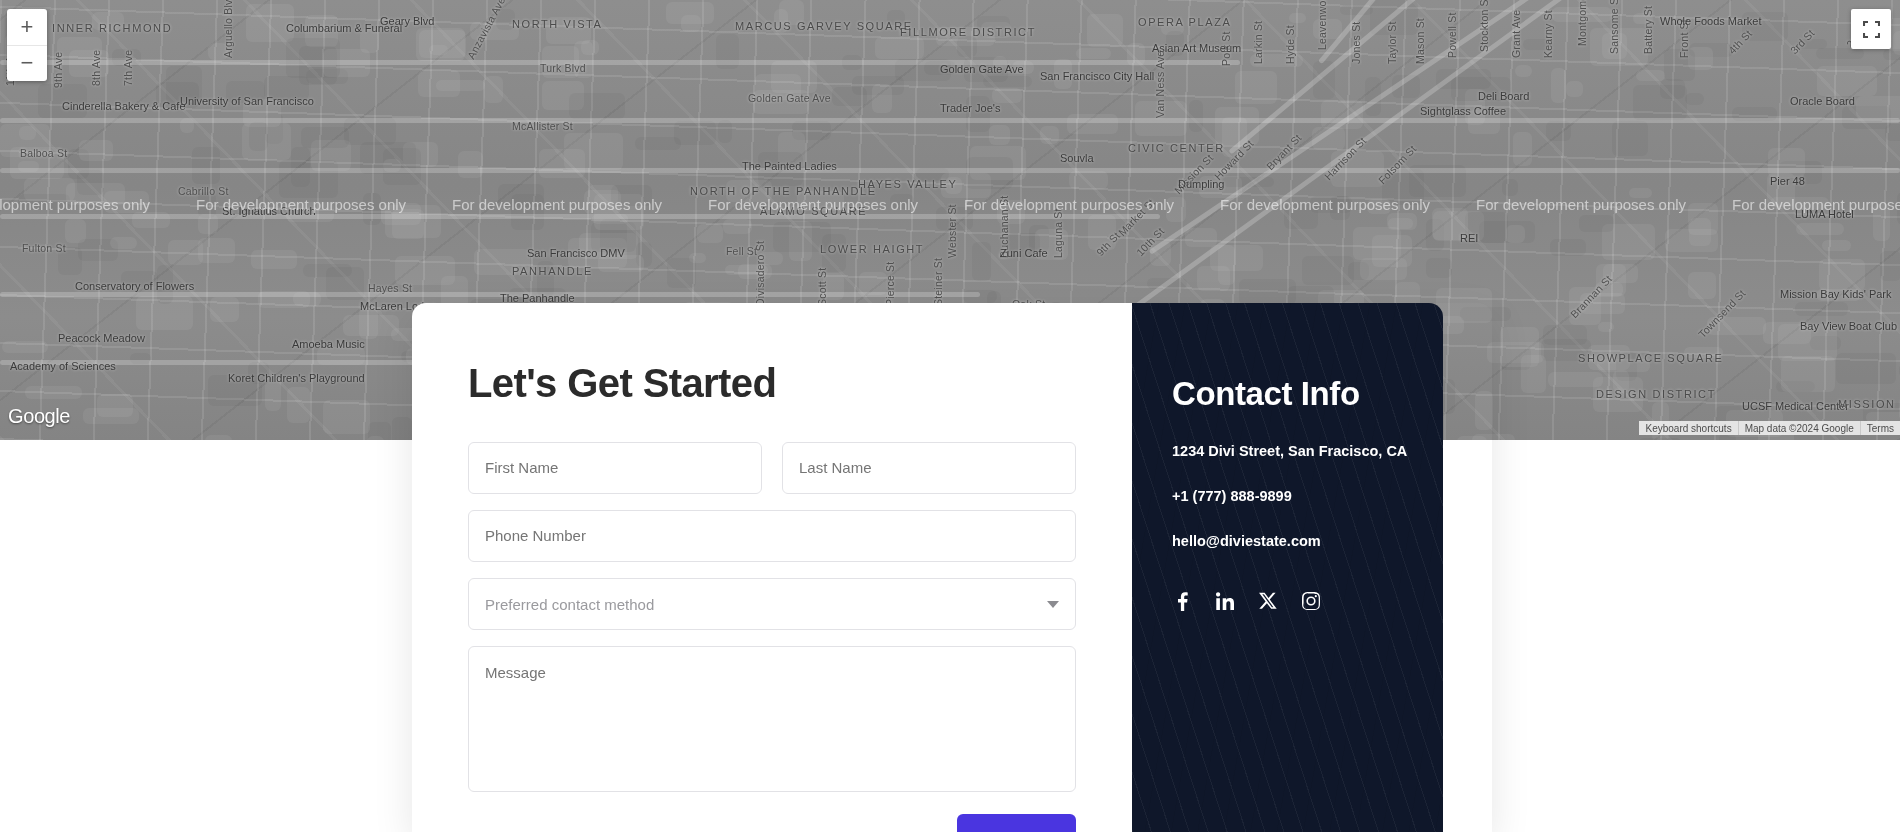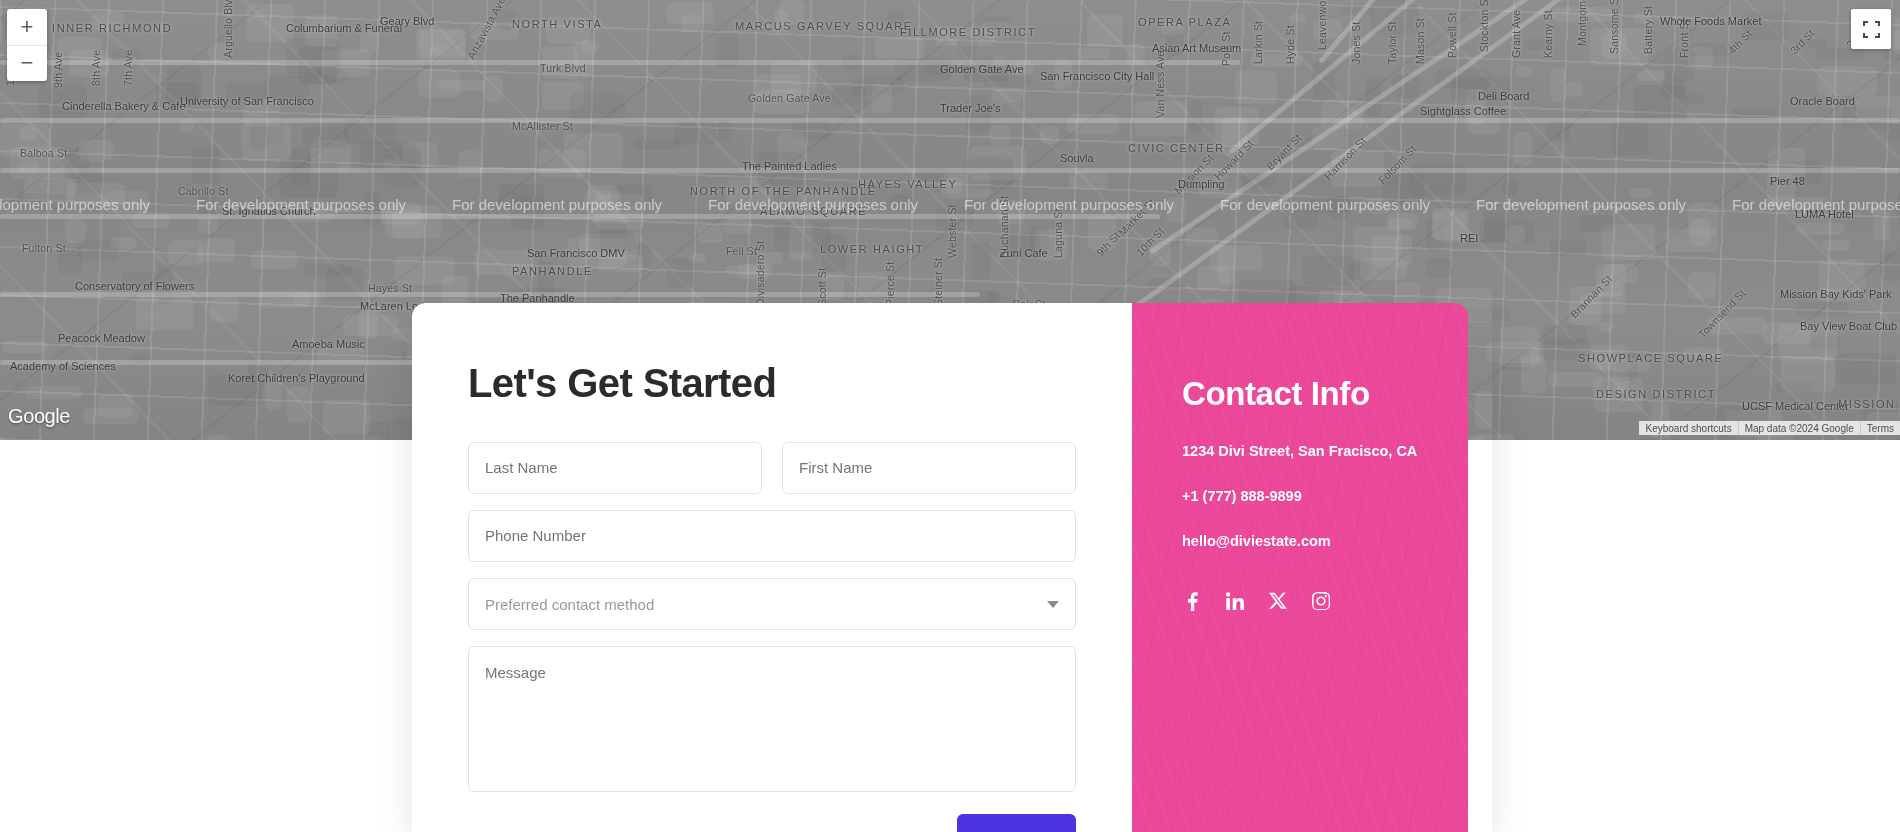--- a/index.html
+++ b/index.html
@@ -132,22 +132,22 @@
   .submit-wrap { display:flex; justify-content:flex-end; margin-top:22px; }
   .submit-btn {
     background:#4a35e0; color:#fff; border:none; border-radius:6px;
     font-size:13px; font-weight:700; letter-spacing:1.4px;
     padding:0 28px; height:48px; cursor:pointer;
     font-family:"Liberation Sans", sans-serif;
   }
 
   
   .card-right {
-    width:336px; background:#ec4899; position:relative; overflow:hidden;
-    padding: 72px 0 0 50px;
+    width:311px; background:#0f172a; position:relative; overflow:hidden;
+    padding: 72px 0 0 40px;
     border-radius: 0 14px 0 0;
   }
   .rays {
     position:absolute; inset:0;
     background:
       repeating-linear-gradient(72deg, rgba(255,255,255,.05) 0 1px, rgba(255,255,255,0) 1px 18px),
       repeating-linear-gradient(100deg, rgba(0,0,0,.045) 0 1px, rgba(0,0,0,0) 1px 26px);
     pointer-events:none;
   }
   .contact-title {
@@ -739,24 +739,24 @@
     </div>
   </div>
 
   <div class="card">
 
     <div class="card-left">
       <div class="form-title">Let's Get Started</div>
 
       <div class="row">
         <div class="field">
-          <input type="text" placeholder="Last Name" style="">
+          <input type="text" placeholder="First Name" style="">
         </div>
         <div class="field">
-          <input type="text" placeholder="First Name" style="">
+          <input type="text" placeholder="Last Name" style="">
         </div>
       </div>
 
       <div class="row">
         <div class="field">
           <input type="text" placeholder="Phone Number" style="">
         </div>
       </div>
 
       <div class="row">

